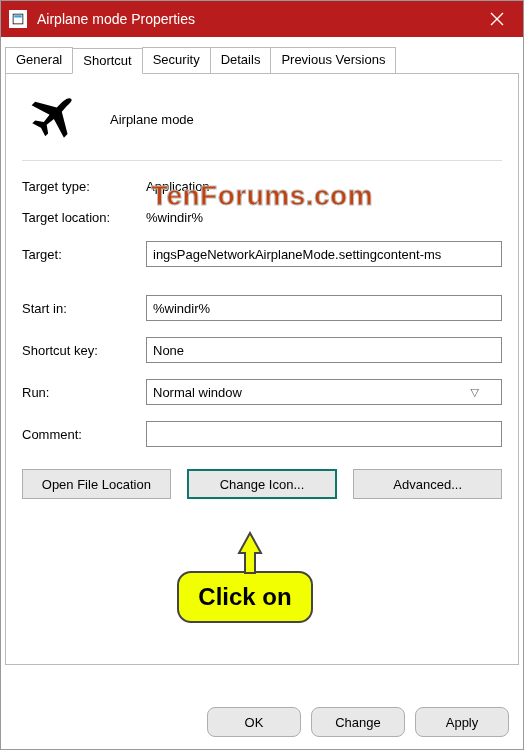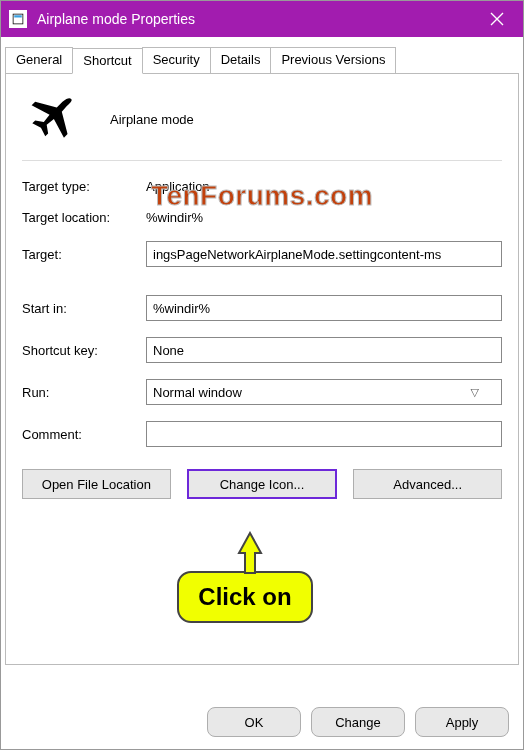--- a/index.html
+++ b/index.html
@@ -8,21 +8,21 @@
     padding: 4px;
     font-family: "Segoe UI", Tahoma, sans-serif;
     font-size: 13px;
     background: #fff;
     width: 524px;
     height: 750px;
     border: 1px solid #999;
     position: relative;
   }
   .titlebar {
-    background: #a21caf;
+    background: #b91c1c;
     color: #fff;
     height: 36px;
     display: flex;
     align-items: center;
     padding: 0 4px 0 8px;
     margin: -4px -4px 0 -4px;
     font-size: 14px;
   }
   .titlebar .icon-box {
     width: 18px; height: 18px;
@@ -123,21 +123,21 @@
     border: 1px solid #aeaeae;
     background: #e8e8e8;
     display: flex;
     align-items: center;
     justify-content: center;
     font-family: inherit;
     font-size: 13px;
     cursor: pointer;
   }
   .btn.highlight {
-    border: 2px solid #6d28d9;
+    border: 2px solid #0f766e;
   }
   .footer {
     position: absolute;
     bottom: 12px; right: 14px;
     display: flex;
     gap: 10px;
   }
   .footer .btn { width: 94px; flex: none; border-radius: 8px; }
   .callout {
     position: absolute;

